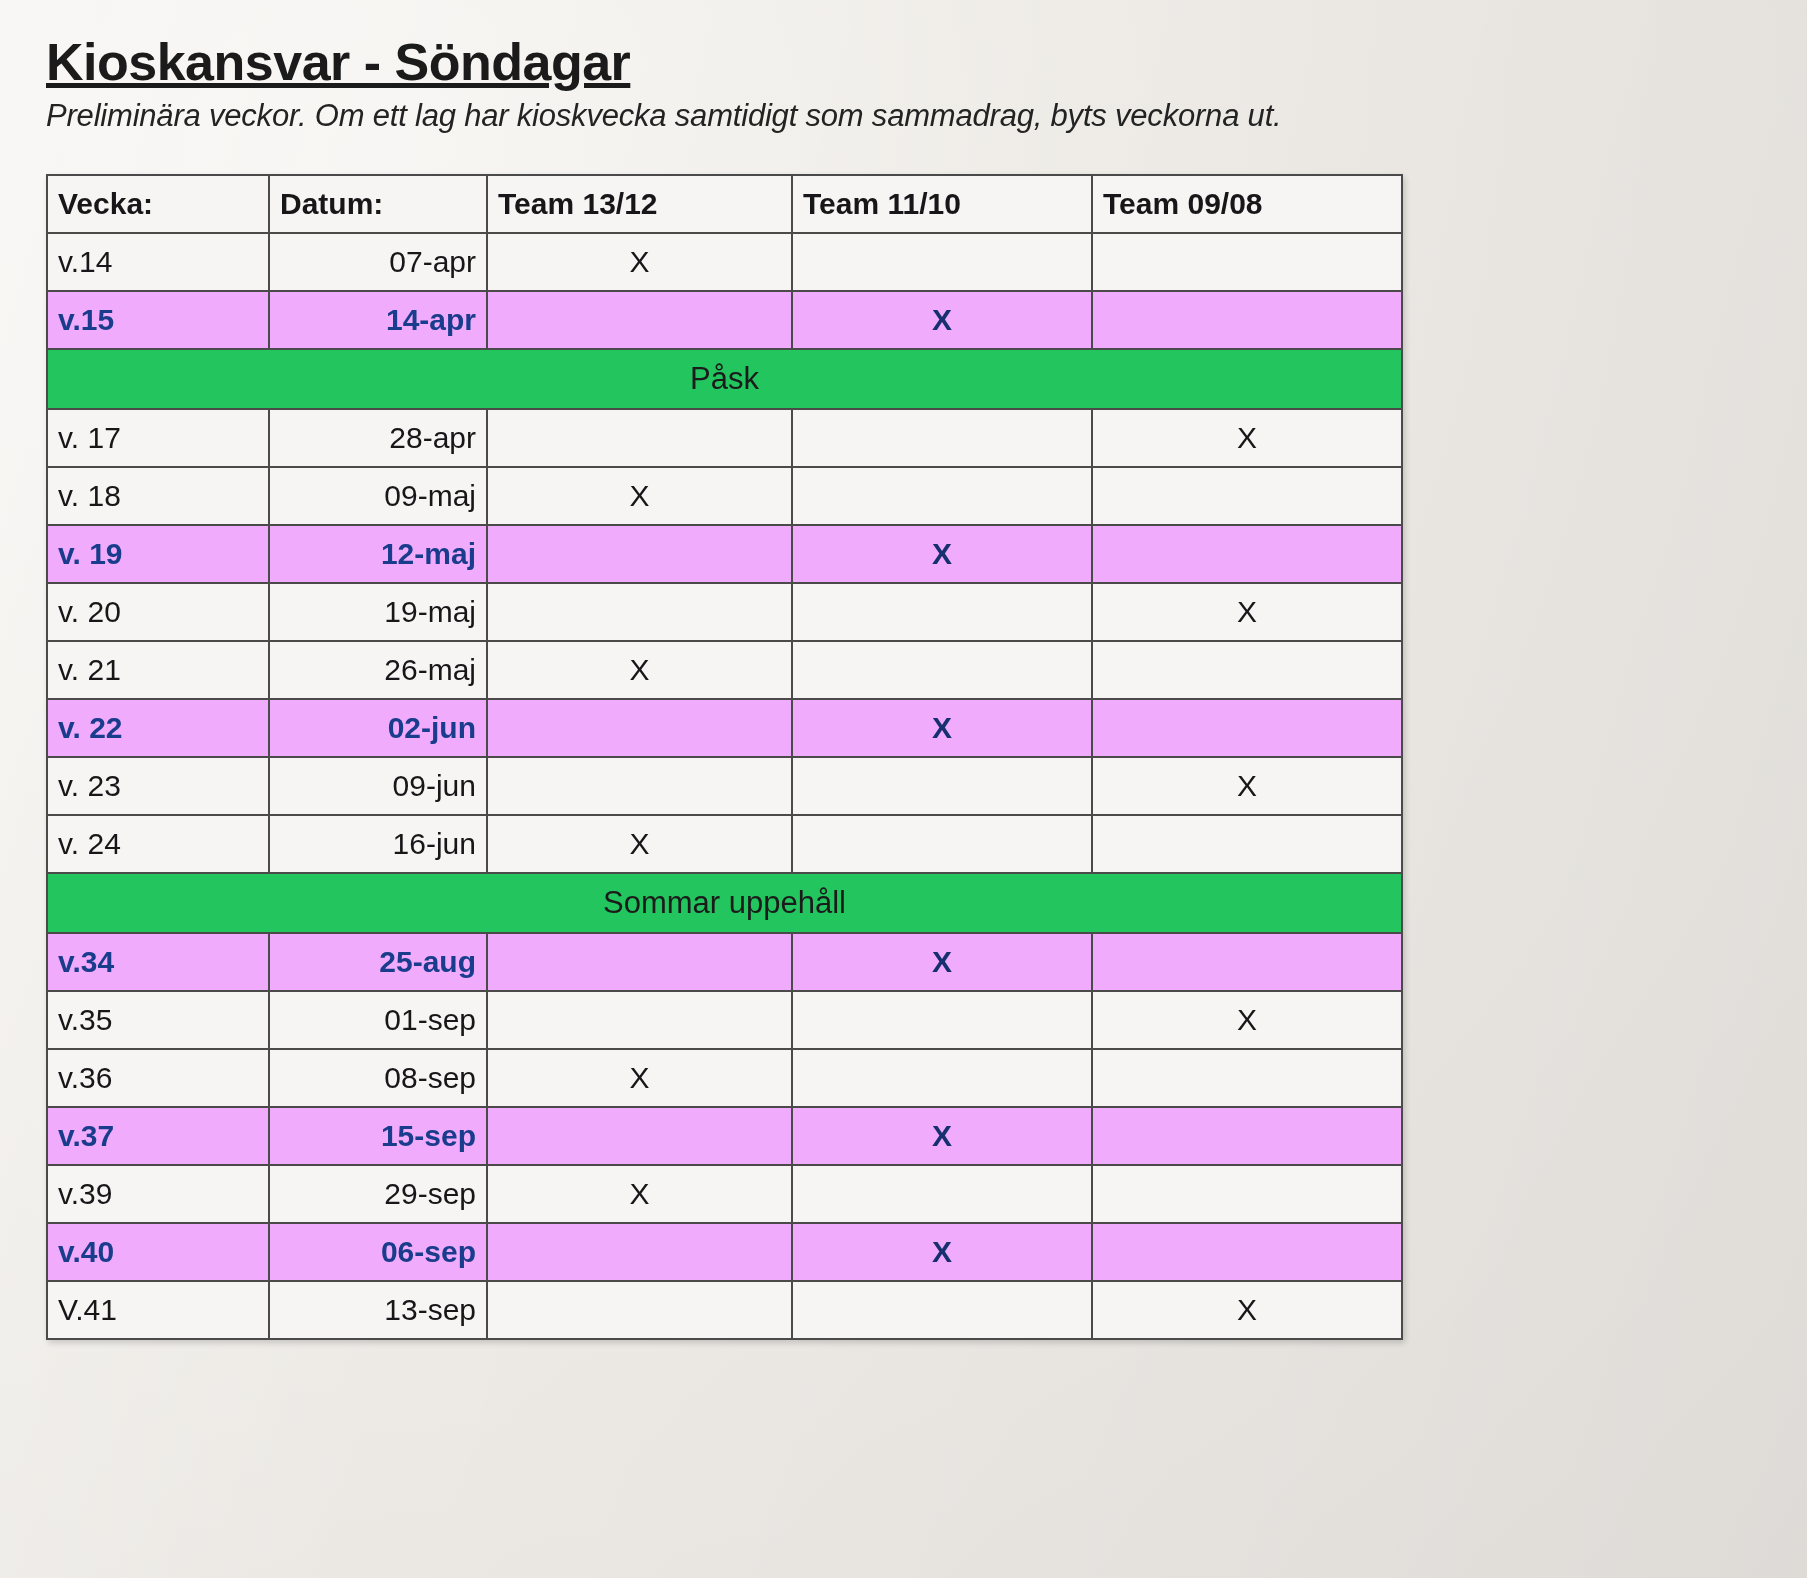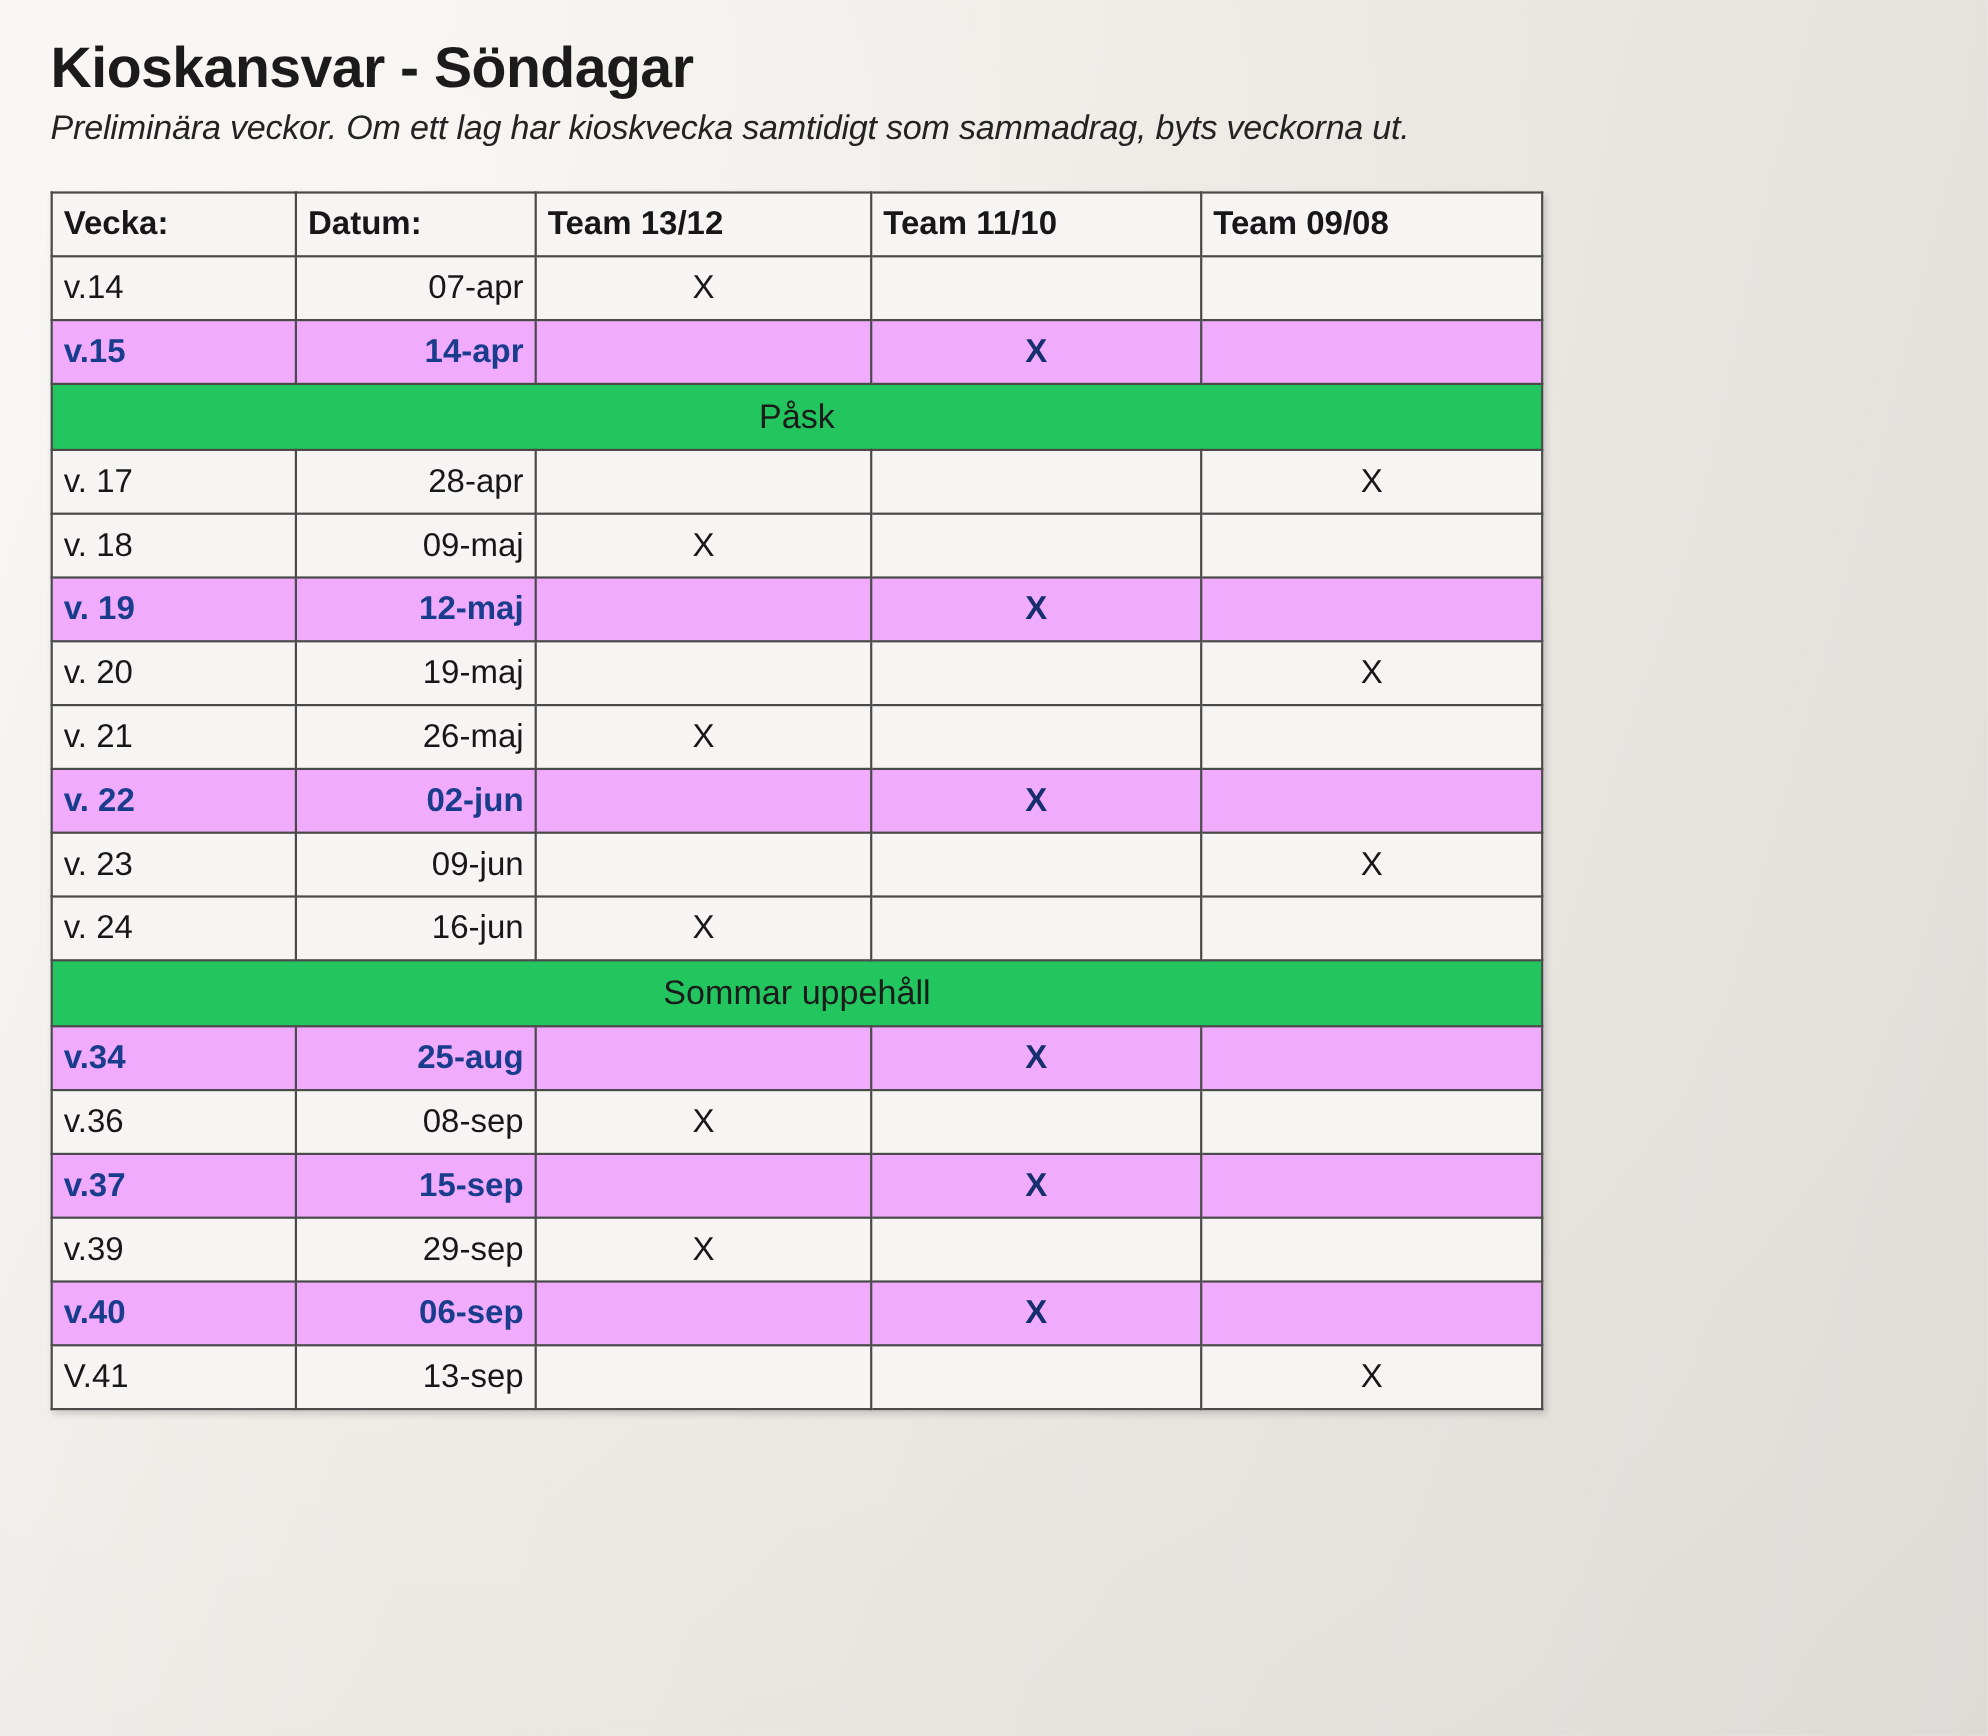--- a/index.html
+++ b/index.html
@@ -31,20 +31,21 @@
   .content {
     position: relative;
     padding: 22px 40px 0 46px;
   }
   h1.title {
     font-size: 52px;
     font-weight: bold;
     color: #1b1b1b;
     margin: 10px 0 4px 0;
     letter-spacing: -0.5px;
+    text-decoration: underline;
   }
   .subtitle {
     font-size: 31px;
     font-style: italic;
     color: #232323;
     margin: 6px 0 40px 0;
     letter-spacing: -0.2px;
   }
   table.schedule {
     border-collapse: collapse;
@@ -197,20 +198,27 @@
           <td colspan="5">Sommar uppehåll</td>
         </tr>
         <tr class="hl">
           <td class="week">v.34</td>
           <td class="date">25-aug</td>
           <td class="mark"></td>
           <td class="mark"><span class="mark-x">X</span></td>
           <td class="mark"></td>
         </tr>
         <tr class="">
+          <td class="week">v.35</td>
+          <td class="date">01-sep</td>
+          <td class="mark"></td>
+          <td class="mark"></td>
+          <td class="mark"><span class="mark-x">X</span></td>
+        </tr>
+        <tr class="">
           <td class="week">v.36</td>
           <td class="date">08-sep</td>
           <td class="mark"><span class="mark-x">X</span></td>
           <td class="mark"></td>
           <td class="mark"></td>
         </tr>
         <tr class="hl">
           <td class="week">v.37</td>
           <td class="date">15-sep</td>
           <td class="mark"></td>

